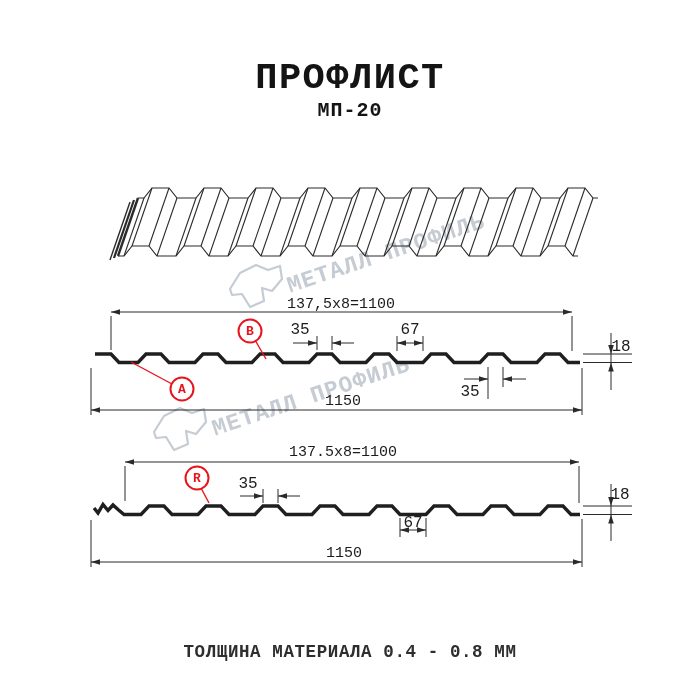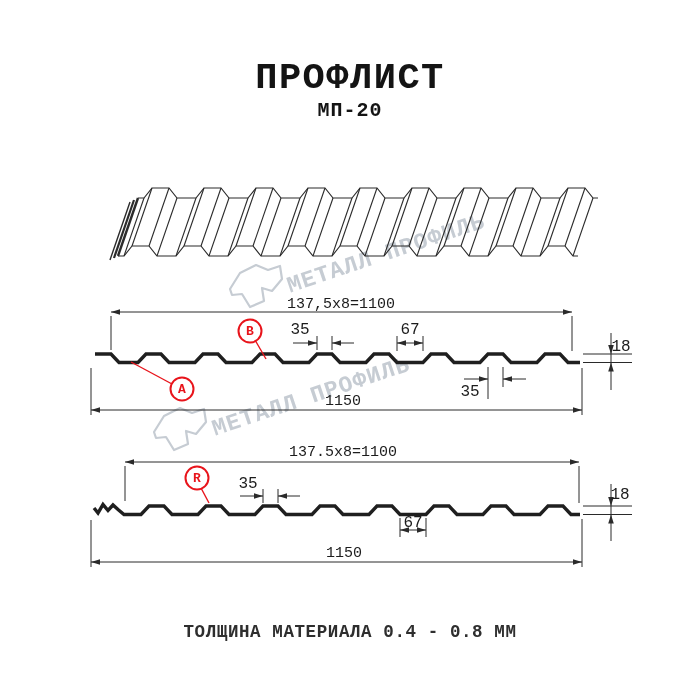--- a/index.html
+++ b/index.html
@@ -2,21 +2,21 @@
 <html><head>
 <meta charset="utf-8">
 <style>
   html,body{margin:0;padding:0;background:#fff;}
   .page{position:relative;width:700px;height:700px;background:#fff;overflow:hidden;
         font-family:Liberation Mono, monospace;}
   .title{position:absolute;left:0;top:57px;width:700px;text-align:center;
          font-size:37px;font-weight:800;letter-spacing:1.5px;color:#141414;}
   .subtitle{position:absolute;left:0;top:99px;width:700px;text-align:center;
          font-size:20px;font-weight:700;letter-spacing:1px;color:#141414;}
-  .footer{position:absolute;left:0;top:622px;width:700px;text-align:center;
+  .footer{position:absolute;left:0;top:642px;width:700px;text-align:center;
          font-size:17.5px;font-weight:600;letter-spacing:0.6px;color:#2e2e2e;}
   .wm{position:absolute;z-index:1;}
   .wm-text{position:absolute;z-index:1;font-size:23px;font-weight:700;letter-spacing:1px;
          white-space:nowrap;transform:rotate(-18.5deg);transform-origin:0 50%;}
   svg.draw{position:absolute;left:0;top:0;z-index:2;}
   .dim{position:absolute;z-index:3;font-size:16px;color:#1c1c1c;transform:translate(-50%,-50%);
         white-space:nowrap;}
   .dim.big{font-size:15px;}
   .cl{position:absolute;z-index:3;width:21px;height:21px;border:2px solid;border-radius:50%;
       font-size:13px;font-weight:700;display:flex;align-items:center;justify-content:center;

